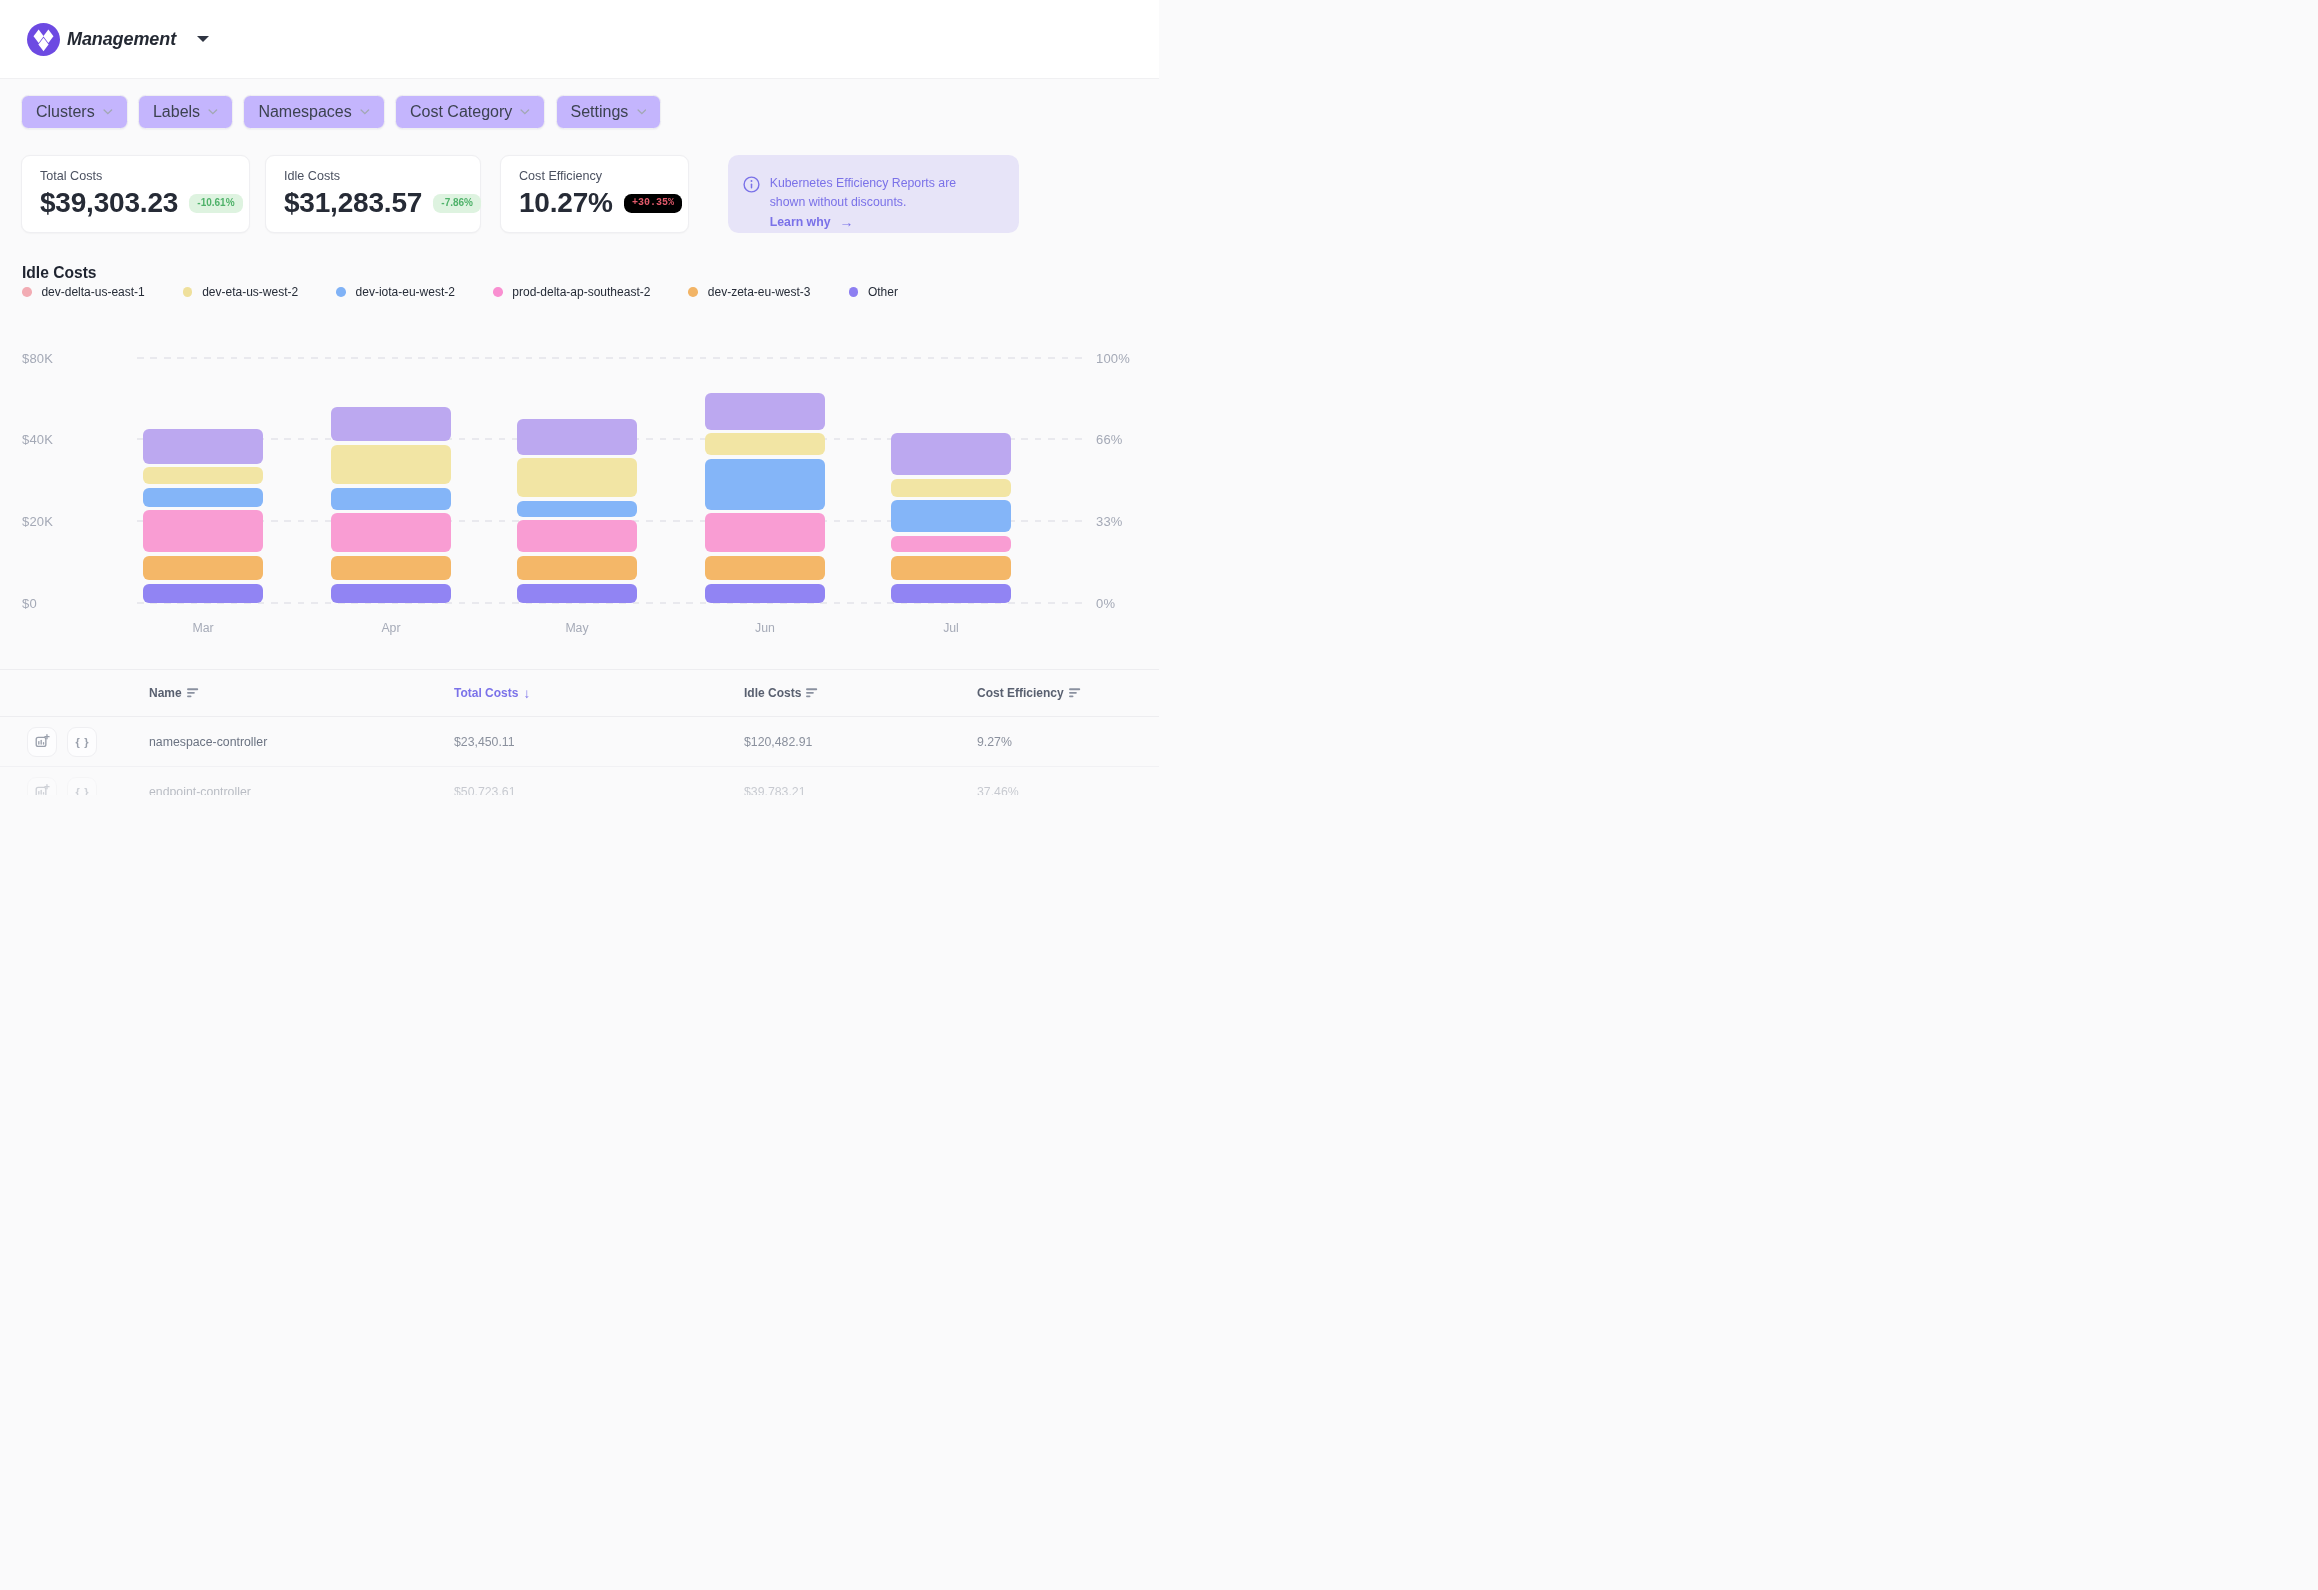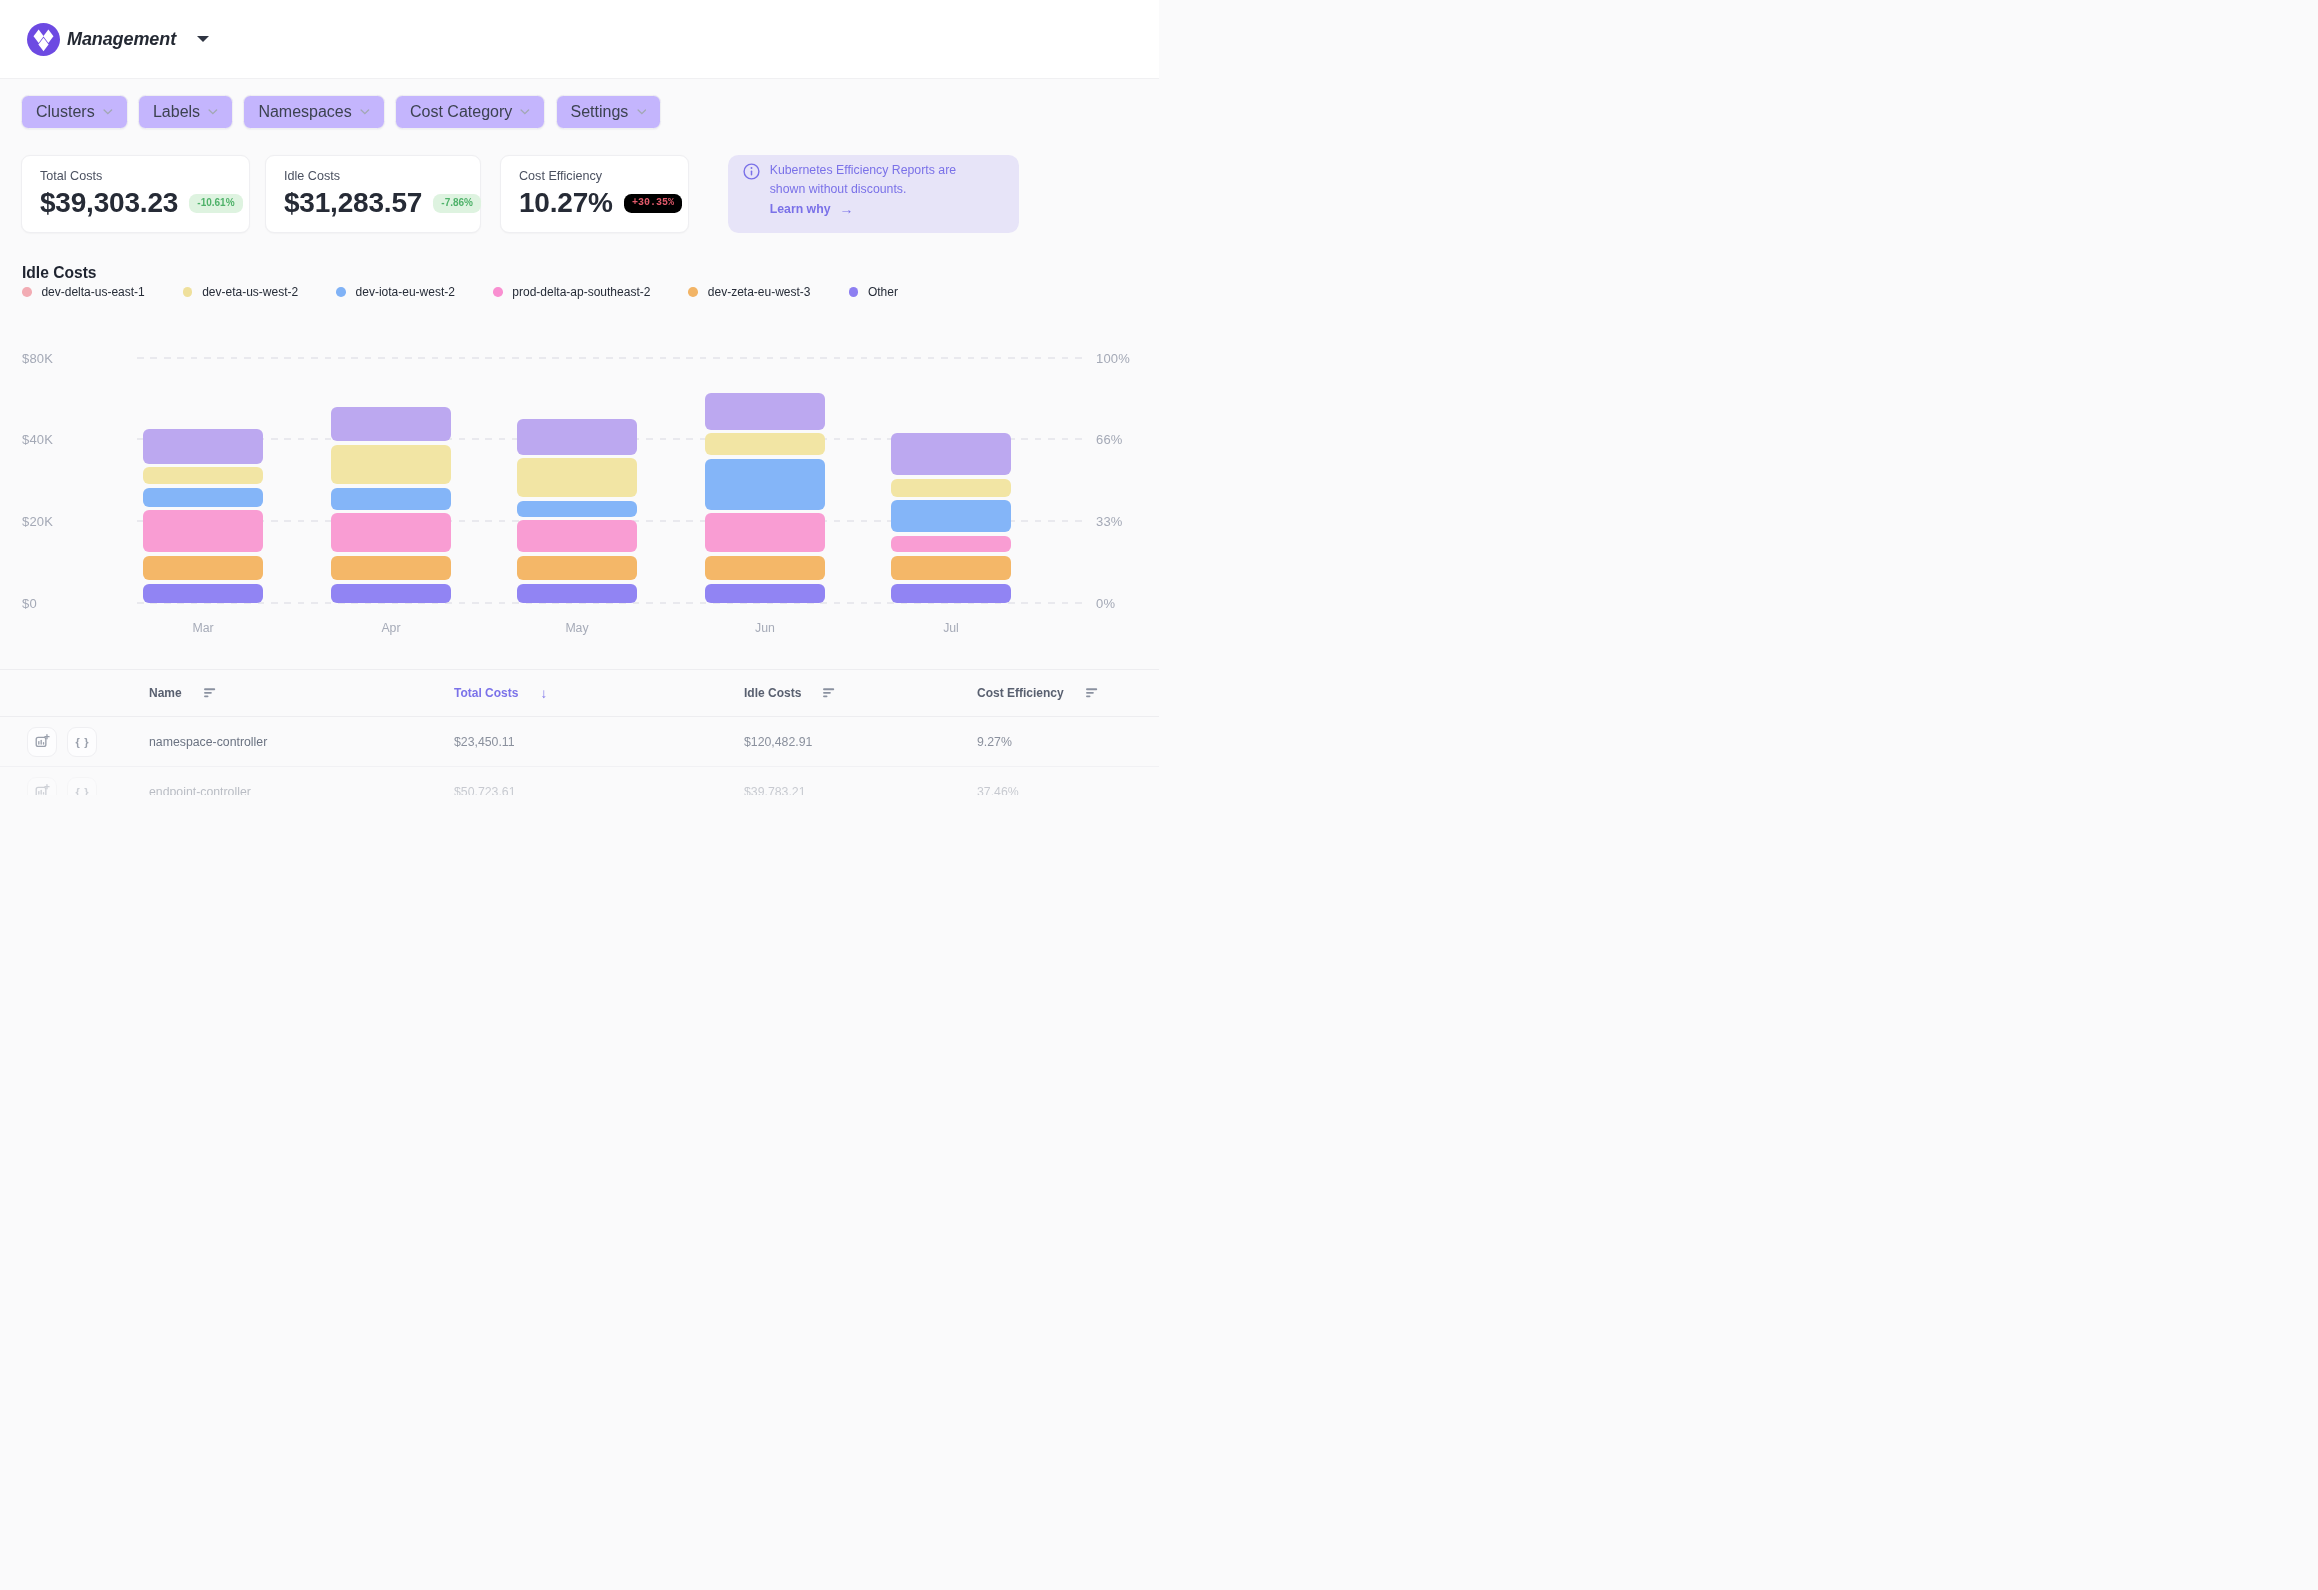--- a/index.html
+++ b/index.html
@@ -25,21 +25,21 @@
     display:flex;flex-direction:column;justify-content:space-between;}
   .card1{left:21px;width:229px;} .card2{left:265px;width:216px;} .card3{left:500px;width:189px;}
   .card-label{font-size:12.6px;color:#4B5160;}
   .value-row{display:flex;align-items:center;gap:11px;}
   .card-value{font-size:28px;font-weight:700;color:#262B36;letter-spacing:-0.2px;}
   .badge{font-size:10px;font-weight:600;padding:4.5px 8.2px;border-radius:7.4px;line-height:1;}
   .badge.green{background:#DEF3E0;color:#4FB26A;}
   .badge.red{background:#000000;color:#E25A6B;font-family:Liberation Mono, monospace;}
   
   .banner{position:absolute;left:728px;top:155px;width:291px;height:78px;background:#E7E4F8;border-radius:10.4px;
-    box-sizing:border-box;padding:6px 15px;display:flex;gap:9.7px;color:#7A71E8;}
+    box-sizing:border-box;padding:19px 15px;display:flex;gap:9.7px;color:#7A71E8;}
   .banner-body{font-size:12.3px;line-height:1.55;font-weight:500;}
   .banner-msg{display:block;width:223px;}
   .banner-link{display:flex;align-items:center;gap:9px;font-weight:700;cursor:pointer;}
   .banner-arrow{font-size:14px;font-weight:400;}
   .info-icon{margin-top:2.2px;flex:0 0 auto;}
   
   .section-title{position:absolute;left:22px;top:251px;font-size:15.6px;font-weight:700;color:#1F2430;}
   .legend{position:absolute;left:22px;top:285px;display:flex;gap:38px;align-items:center;}
   .legend-item{display:flex;align-items:center;gap:9.7px;font-size:12px;color:#262C38;cursor:pointer;}
   .legend-dot{width:9.7px;height:9.7px;border-radius:50%;flex:0 0 auto;}
@@ -50,21 +50,21 @@
   .ytick{position:absolute;font-size:13px;color:#A4A9B6;transform:translateY(-50%);letter-spacing:0.2px;}
   .yl{left:22px;} .yr{left:1096px;}
   .yt0{top:30.5px;} .yt1{top:112px;} .yt2{top:194px;} .yt3{top:276px;}
   .bar-group{position:absolute;bottom:44px;width:120px;display:flex;flex-direction:column;gap:3.7px;}
   .seg{border-radius:6px;}
   .month{position:absolute;top:294px;width:120px;text-align:center;font-size:12.3px;color:#A6ABB8;}
   
   .table{position:absolute;left:0;top:669px;width:1159px;}
   .thead,.trow{display:grid;grid-template-columns:149px 305px 290px 233px 184px;align-items:center;}
   .thead{height:46px;border-top:0.7px solid #EDEDF0;border-bottom:0.7px solid #EDEDF0;}
-  .th{display:flex;align-items:center;gap:22px;font-size:12px;font-weight:600;color:#596070;cursor:pointer;text-align:right;}
+  .th{display:flex;align-items:center;gap:5px;font-size:12px;font-weight:600;color:#596070;cursor:pointer;text-align:right;}
   .th.sorted{color:#7B72E9;}
   .sort-glyph{font-size:13.4px;font-weight:600;}
   .trow{height:49px;border-bottom:0.7px solid #F1F1F4;}
   .name-cell{font-size:12.3px;color:#6B7382;}
   .num-cell{font-size:12.3px;color:#8A909D;}
   .actions{display:flex;gap:10.4px;padding-left:27px;}
   .icon-btn{width:30px;height:30px;border:0.7px solid #EFEFF2;border-radius:9px;background:#FDFDFE;
     display:flex;align-items:center;justify-content:center;color:#9AA0AC;cursor:pointer;box-sizing:border-box;}
   .braces{font-size:11px;font-weight:700;letter-spacing:0.7px;color:#9AA0AC;}
   .faded{opacity:.45;}

